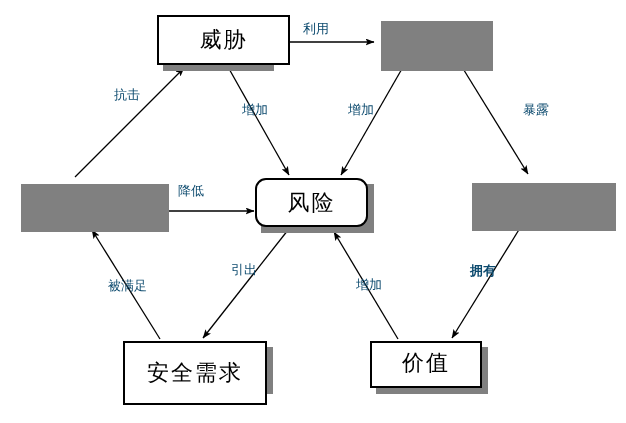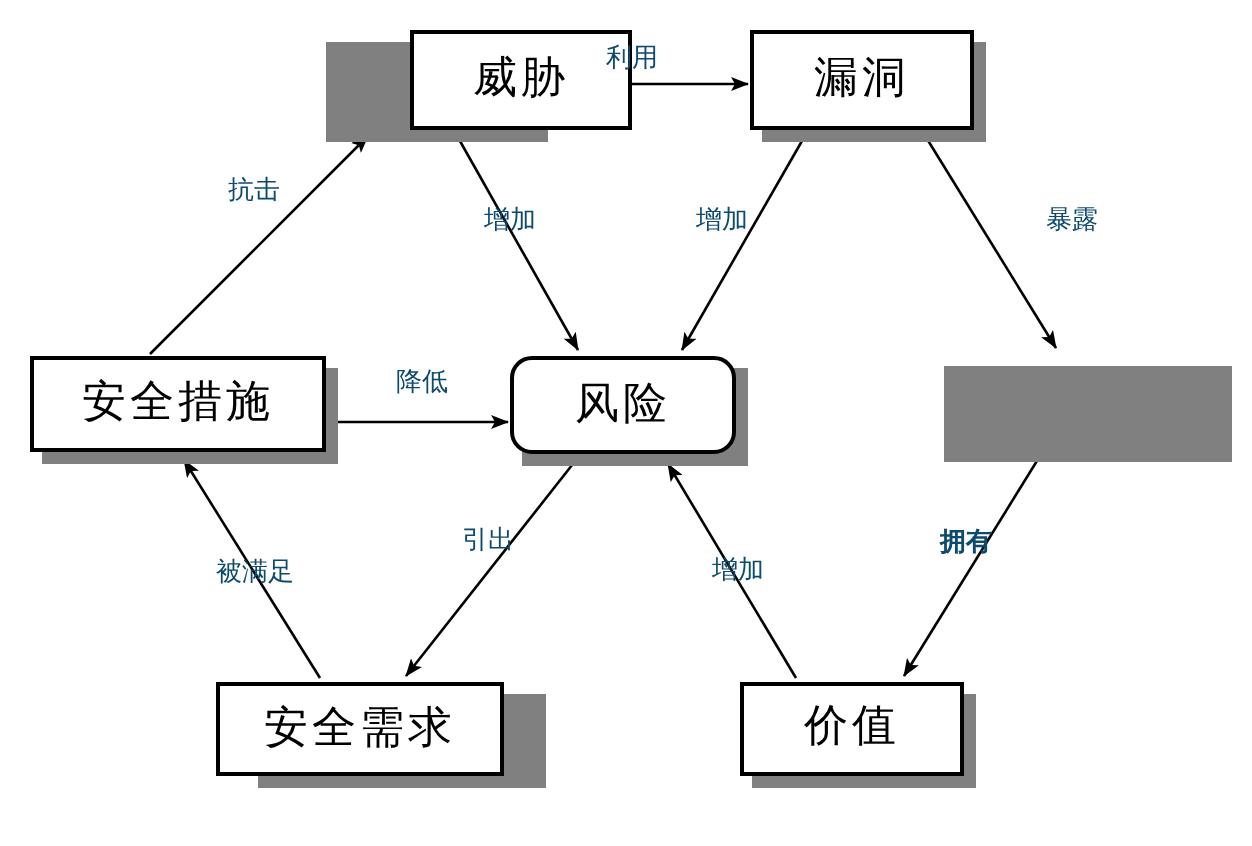--- a/index.html
+++ b/index.html
@@ -103,43 +103,37 @@
   </svg>
 
   <div class="node-shadow" style="left: 163px; top: 21px; width: 111px; height: 50px; background: rgb(128, 128, 128);"></div>
   <div class="node-shadow" style="left: 381px; top: 21px; width: 112px; height: 50px; background: rgb(128, 128, 128);"></div>
   <div class="node-shadow" style="left: 21px; top: 184px; width: 148px; height: 48px; background: rgb(128, 128, 128);"></div>
   <div class="node-shadow" style="left: 261px; top: 184px; width: 113px; height: 49px; background: rgb(128, 128, 128);"></div>
   <div class="node-shadow" style="left: 472px; top: 183px; width: 144px; height: 48px; background: rgb(128, 128, 128);"></div>
   <div class="node-shadow" style="left: 129px; top: 347px; width: 144px; height: 47px; background: rgb(128, 128, 128);"></div>
   <div class="node-shadow" style="left: 376px; top: 347px; width: 112px; height: 47px; background: rgb(128, 128, 128);"></div>
 
-  <div class="node" style="left: 157px; top: 15px; width: 111px; height: 50px; margin-left: 48px;">
+  <div class="node" style="left: 157px; top: 15px; width: 133px; height: 50px;">
     <span class="node-label">威胁</span>
-  </div>
-  <div class="node" style="left: 375px; top: 15px; width: 112px; height: 50px;">
-    <span class="node-label">漏洞</span>
-  </div>
-  <div class="node" style="left: 15px; top: 178px; width: 148px; height: 48px;">
-    <span class="node-label">安全措施</span>
   </div>
   <div class="node" style="left: 255px; top: 178px; width: 113px; height: 49px; border-radius: 11px;">
     <span class="node-label">风险</span>
   </div>
-  <div class="node" style="left: 108px; top: 341px; width: 144px; height: 47px;">
+  <div class="node" style="left: 123px; top: 341px; width: 144px; height: 64px;">
     <span class="node-label">安全需求</span>
   </div>
   <div class="node" style="left: 370px; top: 341px; width: 112px; height: 47px; font-family: Liberation Mono, monospace;">
     <span class="node-label">价值</span>
   </div>
 
   <span class="edge-label" style="left: 303px; top: 20px;">利用</span>
   <span class="edge-label" style="left: 114px; top: 86px;">抗击</span>
   <span class="edge-label" style="left: 242px; top: 101px;">增加</span>
   <span class="edge-label" style="left: 348px; top: 101px;">增加</span>
   <span class="edge-label" style="left: 478px; top: 101px; margin-left: 45px;">暴露</span>
-  <span class="edge-label" style="left: 178px; top: 182px; margin-left: 20px;">降低</span>
+  <span class="edge-label" style="left: 178px; top: 182px;">降低</span>
   <span class="edge-label" style="left: 108px; top: 277px;">被满足</span>
   <span class="edge-label" style="left: 231px; top: 261px;">引出</span>
   <span class="edge-label" style="left: 356px; top: 276px;">增加</span>
   <span class="edge-label" style="left: 470px; top: 262px; font-weight: bold;">拥有</span>
 
 </div>
 
 </body></html>

